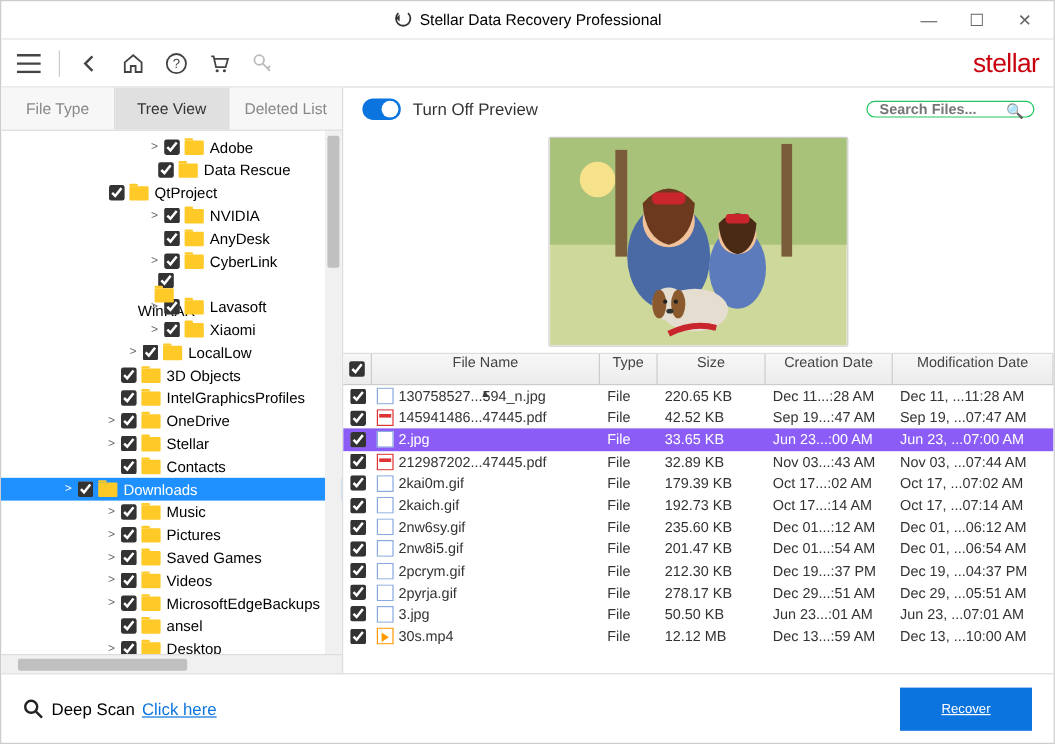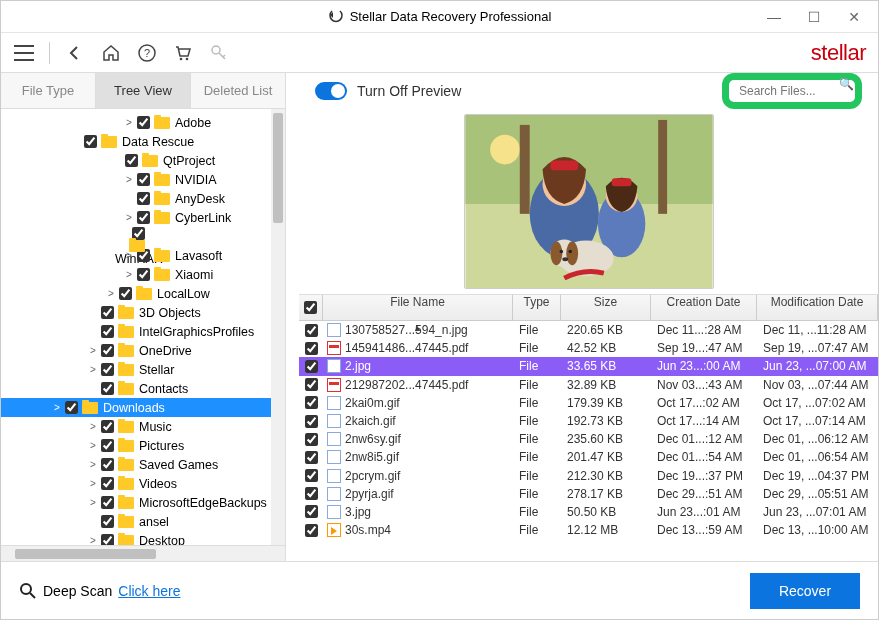--- a/index.html
+++ b/index.html
@@ -13,21 +13,21 @@
 
 
 .toolbar { height: 40px; display: flex; align-items: center; justify-content: space-between; padding: 0 12px; border-bottom: 1px solid #ddd; }
 .toolbar-left { display: flex; align-items: center; gap: 14px; }
 .toolbar-ico { width: 22px; height: 22px; display: flex; align-items: center; justify-content: center; color: #555; cursor: pointer; }
 .toolbar-sep { width: 1px; height: 22px; background: #ccc; }
 .brand { font-size: 22px; font-weight: 400; color: #c8000e; letter-spacing: -0.5px; }
 .brand .star { color: #c8000e; }
 
 
-.main { flex: 1; display: flex; min-height: 0; gap: 13px; }
+.main { flex: 1; display: flex; min-height: 0; }
 
 
 .left-panel { width: 285px; display: flex; flex-direction: column; border-right: 1px solid #ddd; }
 .tabs { height: 36px; display: flex; border-bottom: 1px solid #ddd; background: #f7f7f7; }
 .tab { flex: 1; display: flex; align-items: center; justify-content: center; font-size: 13px; color: #888; cursor: pointer; border-right: 1px solid #ddd; }
 .tab:last-child { border-right: none; text-align: center; }
 .tab.active { background: #e0e0e0; color: #333; }
 
 .tree { flex: 1; overflow: auto; padding: 4px 0; position: relative; }
 .tree-row { display: flex; align-items: center; height: 19px; font-size: 12.5px; white-space: nowrap; cursor: pointer; padding-right: 8px; }
@@ -44,21 +44,21 @@
 .hscroll { height: 16px; background: #f0f0f0; border-top: 1px solid #ddd; display: flex; align-items: center; padding: 0 14px; }
 .hscroll-thumb { width: 55%; height: 10px; background: #c0c0c0; border-radius: 2px; }
 
 
 .right-panel { flex: 1; display: flex; flex-direction: column; min-width: 0; }
 .preview-bar { height: 36px; display: flex; align-items: center; padding: 0 16px; gap: 10px; }
 .toggle { width: 32px; height: 18px; background: #0b74de; border-radius: 9px; position: relative; cursor: pointer; flex-shrink: 0; }
 .toggle::after { content: ""; position: absolute; left: 16px; top: 2px; width: 14px; height: 14px; background: #fff; border-radius: 50%; }
 .preview-label { font-size: 14px; color: #333; }
 .preview-bar .spacer { flex: 1; }
-.search { width: 140px; height: 36px; border: 7px solid #22c55e; border-radius: 12px; padding: 0 26px 0 10px; font-size: 12px; color: #999; position: relative; }
+.search { width: 140px; height: 14px; border: 1px solid #22c55e; border-radius: 12px; padding: 0 26px 0 10px; font-size: 12px; color: #999; position: relative; font-weight: bold; }
 .search-wrap { position: relative; }
 .search-ico { position: absolute; right: 8px; top: 4px; color: #888; font-size: 12px; }
 
 .preview-img { height: 185px; display: flex; align-items: center; justify-content: center; padding: 4px 0; }
 .preview-img .img-box { width: 250px; height: 175px; border: 1px solid #ccc; border-radius: 2px; overflow: hidden; }
 .preview-img svg { width: 100%; height: 100%; display: block; }
 
 
 .file-table { flex: 1; display: flex; flex-direction: column; border-top: 1px solid #ddd; min-height: 0; }
 .ft-header { height: 26px; display: flex; align-items: center; background: linear-gradient(#f7f7f7,#ececec); border-bottom: 1px solid #ccc; font-size: 12px; color: #444; }
@@ -81,21 +81,21 @@
 .file-ico.pdf::after { content:""; position:absolute; left:1px; right:1px; top:3px; height:3px; background:#d33; }
 .file-ico.vid { border-color: #f90; background:#fff; }
 .file-ico.vid::after { content:""; position:absolute; left:3px; top:3px; border-left:6px solid #f90; border-top:4px solid transparent; border-bottom:4px solid transparent; }
 
 
 .statusbar { height: 58px; border-top: 1px solid #ddd; display: flex; align-items: center; padding: 0 18px; gap: 20px; }
 .status-text { font-size: 12.5px; color: #555; width: 260px; line-height: 1.4; }
 .deep-scan { display: flex; align-items: center; gap: 6px; font-size: 14px; }
 .deep-scan .link { color: #0b74de; text-decoration: underline; cursor: pointer; }
 .statusbar .spacer { flex: 1; }
-.recover-btn { width: 110px; height: 36px; background: #0b74de; color: #fff; font-size: 14px; display: flex; align-items: center; justify-content: center; cursor: pointer; border: none; }
+.recover-btn { width: 110px; height: 36px; background: #0b74de; color: #fff; font-size: 11px; display: flex; align-items: center; justify-content: center; cursor: pointer; border: none; text-decoration: underline; }
 
 input[type="checkbox"] { accent-color: #333; }
 </style>
 </head>
 <body>
 
 <div class="titlebar">
   <div style="width:120px"></div>
   <div class="titlebar-center">
     <svg width="16" height="16" viewBox="0 0 16 16">
@@ -160,27 +160,27 @@
       <div class="tab active">Tree View</div>
       <div class="tab">Deleted List</div>
     </div>
     <div class="tree" id="tree">
       <div class="tree-row" style="padding-left: 122px;">
           <span class="expand">&gt;</span>
           <input type="checkbox" checked="" style="">
           <span class="folder-ico"></span>
           <span>Adobe</span>
         </div>
-        <div class="tree-row" style="padding-left: 69px;">
+        <div class="tree-row" style="padding-left: 117px;">
           <span class="expand"></span>
           <input type="checkbox" checked="" style="">
           <span class="folder-ico"></span>
           <span>Data Rescue</span>
         </div>
-        <div class="tree-row" style="padding-left: 110px;">
+        <div class="tree-row" style="padding-left: 76px;">
           <span class="expand"></span>
           <input type="checkbox" checked="" style="">
           <span class="folder-ico"></span>
           <span>QtProject</span>
         </div>
         <div class="tree-row" style="padding-left: 122px;">
           <span class="expand">&gt;</span>
           <input type="checkbox" checked="" style="">
           <span class="folder-ico"></span>
           <span>NVIDIA</span>

